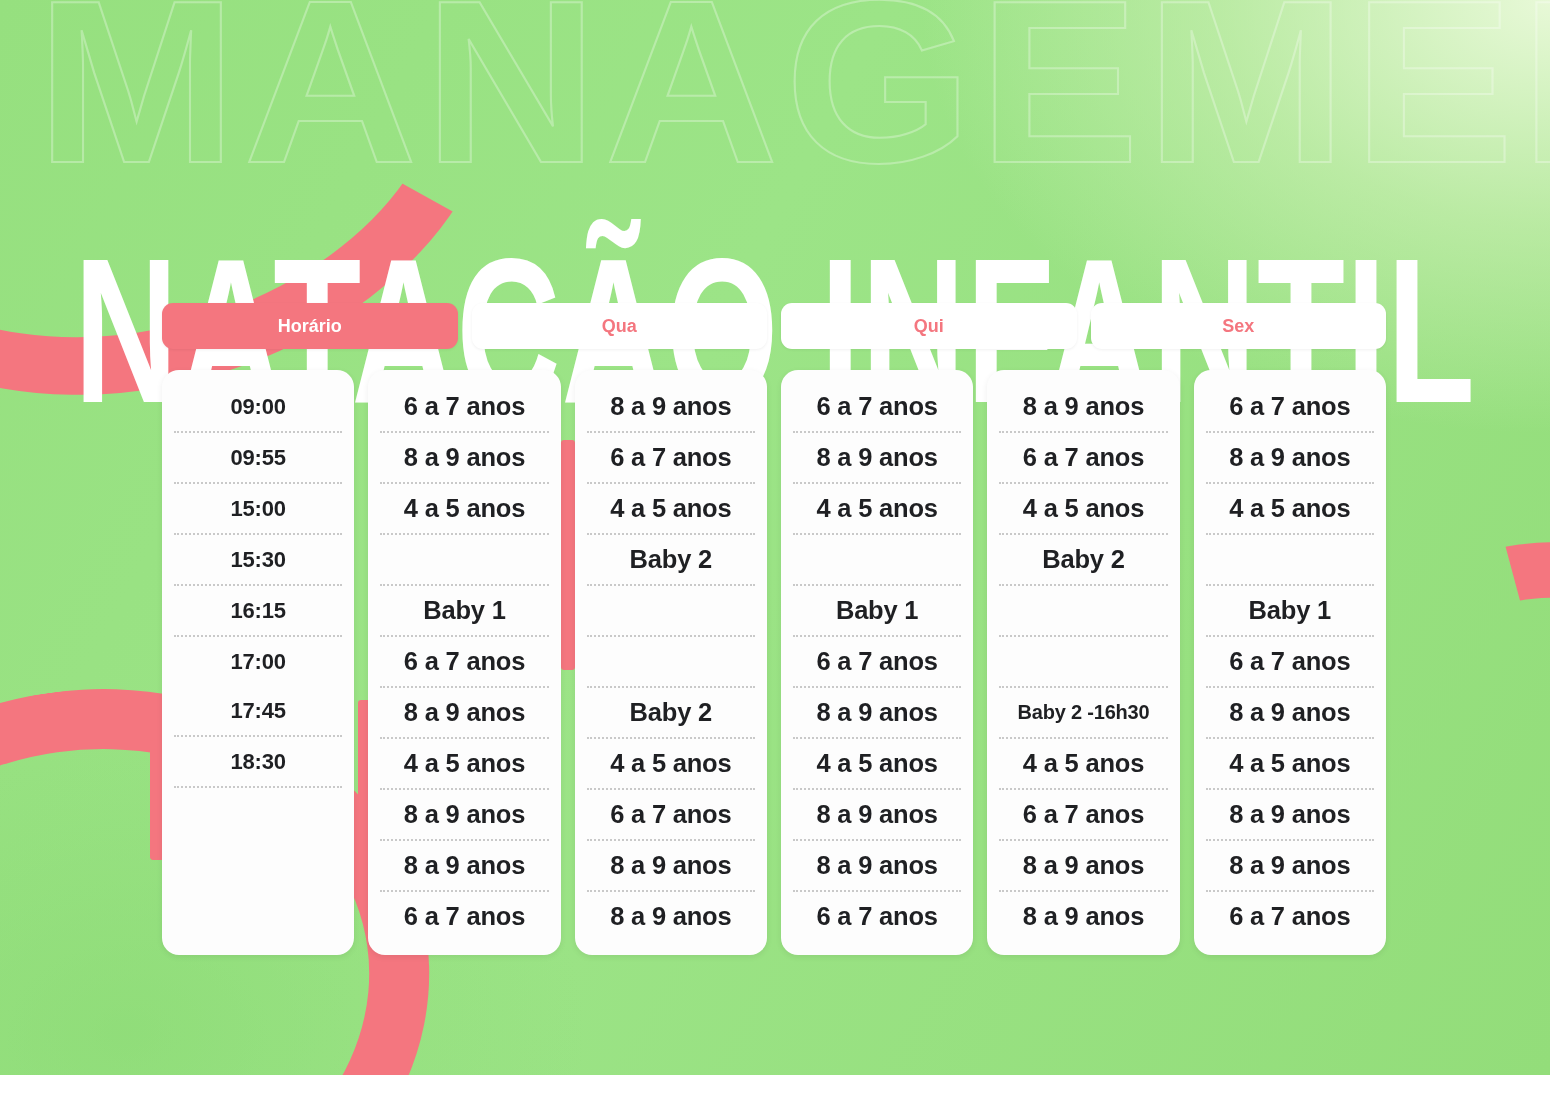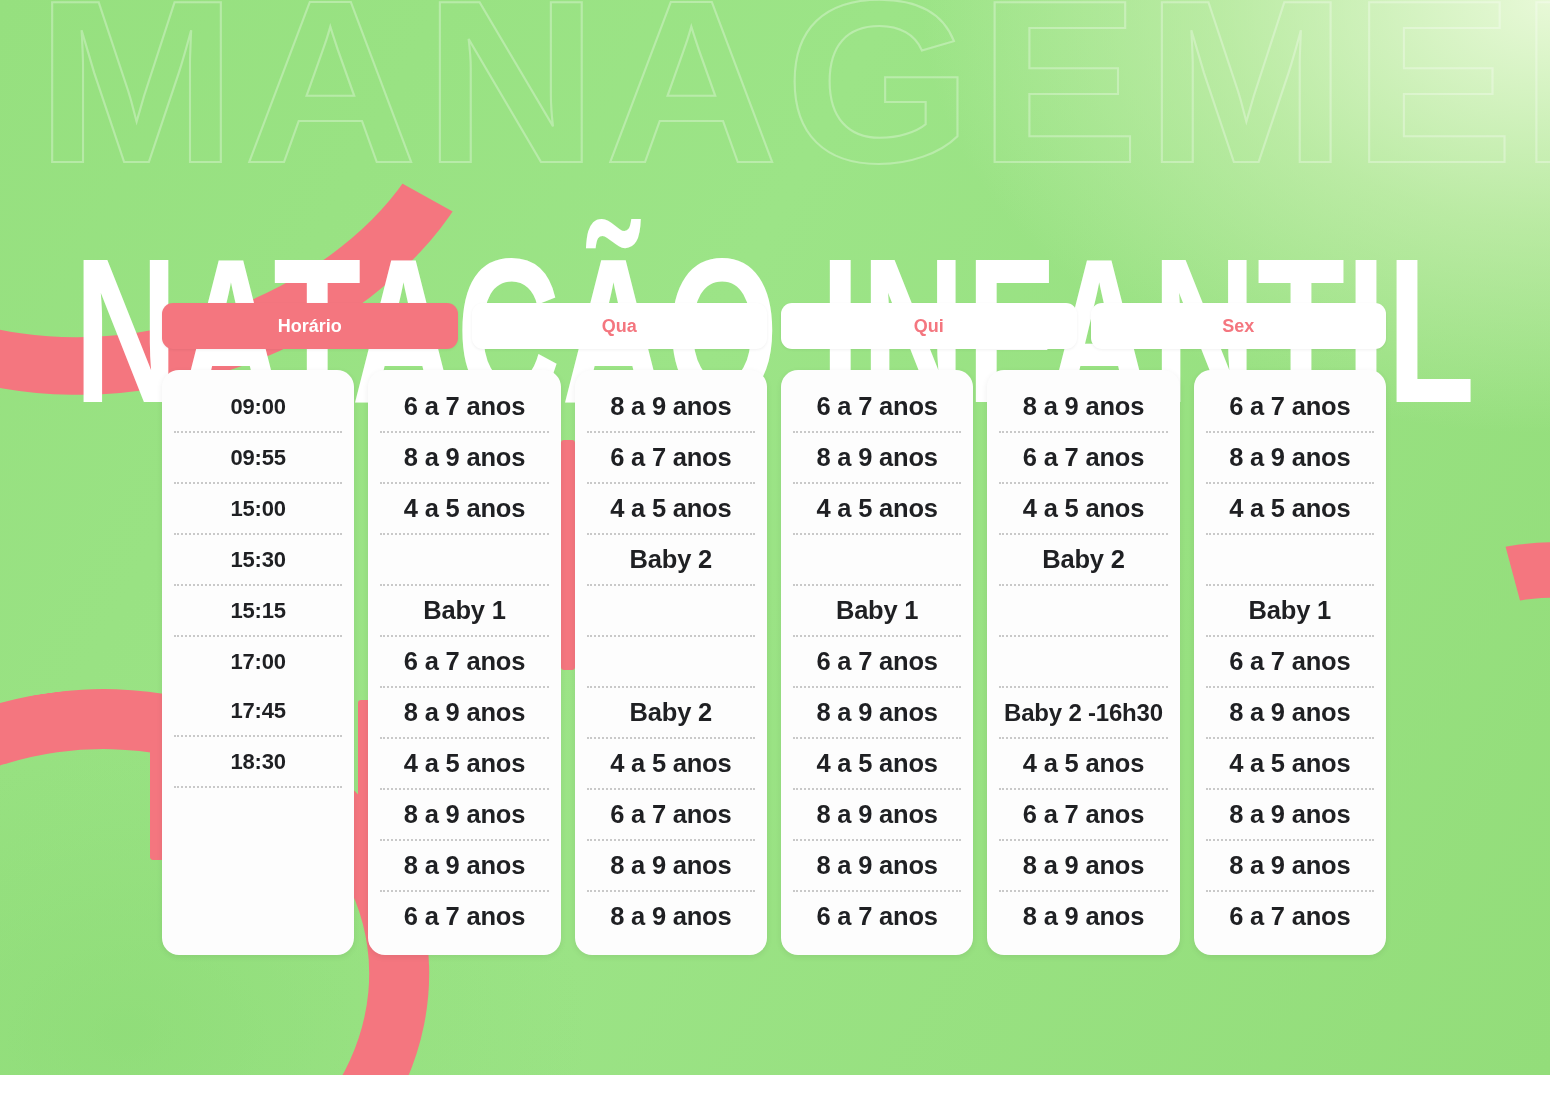--- a/index.html
+++ b/index.html
@@ -173,21 +173,21 @@
     align-items: center;
     justify-content: center;
     font-size: 25.5px;
     font-weight: 700;
     color: #1f2023;
     letter-spacing: -0.2px;
     white-space: nowrap;
   }
 
   .cell.is-time { font-size: 22px; }
-  .cell.is-note { font-size: 24px; }
+  .cell.is-note { font-size: 20px; }
   .cell.is-empty { color: transparent; }
 
   .cell.has-rule {
     border-bottom: 2px dotted #c9c9c9;
   }
 </style>
 </head>
 <body>
 
 <div id="poster">
@@ -214,21 +214,21 @@
         <div class="head-cell">Qua</div>
         <div class="head-cell">Qui</div>
         <div class="head-cell">Sex</div>
       </div>
     <div class="body-row" id="body-row">
         <div class="col-card">
           <div class="cell is-time has-rule">09:00</div>
           <div class="cell is-time has-rule">09:55</div>
           <div class="cell is-time has-rule">15:00</div>
           <div class="cell is-time has-rule">15:30</div>
-          <div class="cell is-time has-rule">15:15</div>
+          <div class="cell is-time has-rule">16:15</div>
           <div class="cell is-time">17:00</div>
           <div class="cell is-time has-rule">17:45</div>
           <div class="cell is-time has-rule">18:30</div>
         </div>
         <div class="col-card">
           <div class="cell has-rule">6 a 7 anos</div>
           <div class="cell has-rule">8 a 9 anos</div>
           <div class="cell has-rule">4 a 5 anos</div>
           <div class="cell is-empty has-rule"></div>
           <div class="cell has-rule">Baby 1</div>

